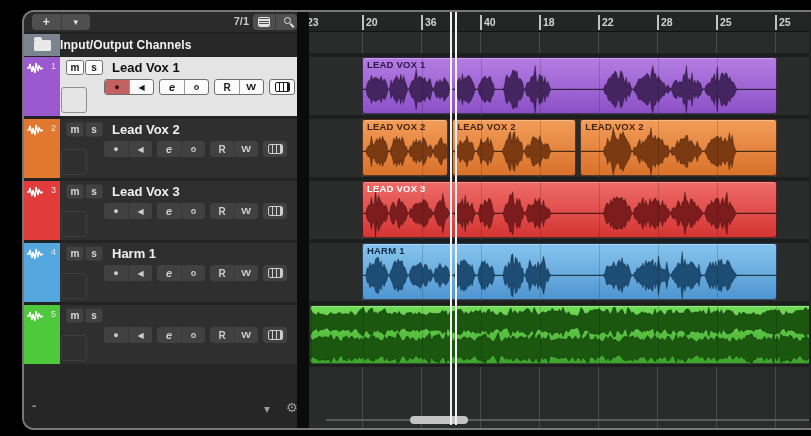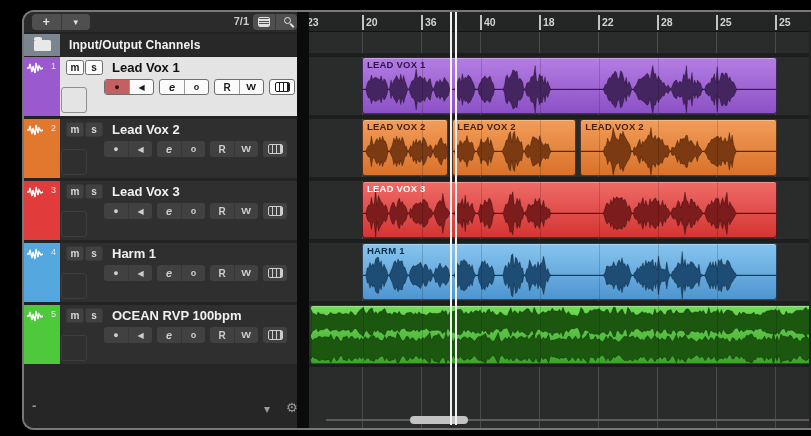--- a/index.html
+++ b/index.html
@@ -23,21 +23,21 @@
   .tbtn{flex:1;border:none;background:transparent;display:flex;align-items:center;justify-content:center;padding:0;}
   .tbtn + .tbtn{border-left:1px solid #3a3a3a;}
   .listicon{width:12px;height:10px;border:1.5px solid #e2e2e2;border-radius:2px;
     background:repeating-linear-gradient(180deg,transparent 0 1.2px,#e2e2e2 1.2px 2.6px);background-clip:padding-box;}
   .mag{width:7px;height:7px;border:1.6px solid #e2e2e2;border-radius:50%;position:relative;margin:-3px -3px 0 0;}
   .mag::after{content:'';position:absolute;width:1.8px;height:5px;background:#e2e2e2;left:6px;top:5px;transform:rotate(-45deg);}
   .folderrow{position:absolute;left:0;top:22px;width:273px;height:22px;background:#282828;display:flex;align-items:center;}
   .foldercell{width:36px;height:22px;background:#7b8590;display:flex;align-items:center;justify-content:center;}
   .folder{width:17px;height:11px;background:#e8e8e8;border-radius:1.5px;position:relative;}
   .folder::before{content:'';position:absolute;top:-3px;left:0;width:8px;height:3px;background:#e8e8e8;border-radius:2px 2px 0 0;}
-  .folderlabel{margin-left:9px;color:#f2f2f2;font-size:12px;font-weight:bold;letter-spacing:.1px;}
+  .folderlabel{color:#f2f2f2;font-size:12px;font-weight:bold;letter-spacing:.1px;}
   #rows{position:absolute;left:0;top:0;width:273px;height:416px;}
   .trow{position:absolute;left:0;width:273px;height:59px;}
   .strip{position:absolute;left:0;top:0;width:36px;height:59px;}
   .tnum{position:absolute;right:4px;top:4px;font-size:9px;color:#e6e6e6;}
   .tbody{position:absolute;left:36px;top:0;width:237px;height:59px;}
   .tbody.uns{background:#2f2f2f;}
   .tbody.sel{background:#e4e4e4;}
   .msbtn{position:absolute;top:3px;width:18px;height:15px;font-size:10px;font-weight:bold;
     display:flex;align-items:center;justify-content:center;border-radius:2.5px;}
   .uns .msbtn{background:#414141;color:#d8d8d8;border:1px solid #383838;}
@@ -300,21 +300,20 @@
         <div class="trow" style="top: 293px;">
           <div class="strip" style="background: rgb(79, 201, 60);">
             <svg width="16" height="12" viewBox="0 0 16 12" style="position: absolute; left: 3px; top: 5px;">
               <polyline points="0,6 2,6 3,2 5,10 6,4 8,11 9,1 11,9 12,4 14,7 16,6" fill="none" stroke="#fff" stroke-width="1.4"></polyline>
             </svg>
             <div class="tnum">5</div>
           </div>
           <div class="tbody uns">
             <div class="msbtn" style="left: 6px;">m</div>
             <div class="msbtn" style="left: 25px;">s</div>
-            <div class="tname">OCEAN RVP 100bpm</div>
             <div class="ctlrow">
               <div class="grp">
                 <div class="cell">
                   <span class="g-rec">●</span>
                 </div>
                 <div class="cell">
                   <span class="g-mon">◀</span>
                 </div>
               </div>
               <div class="grp">

